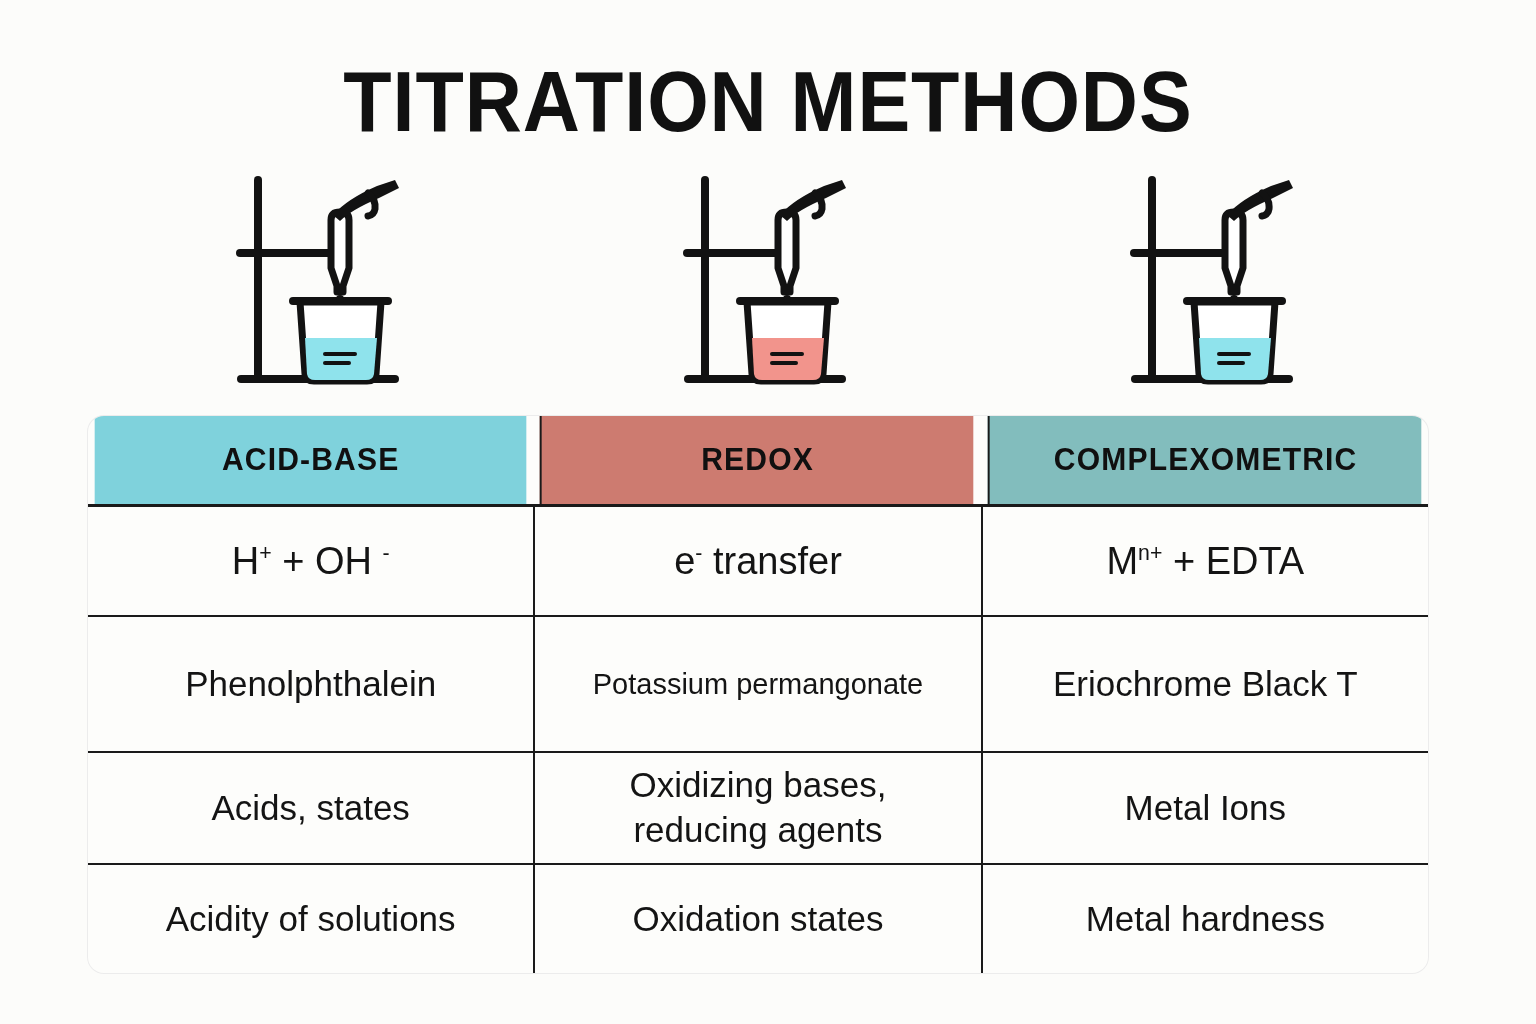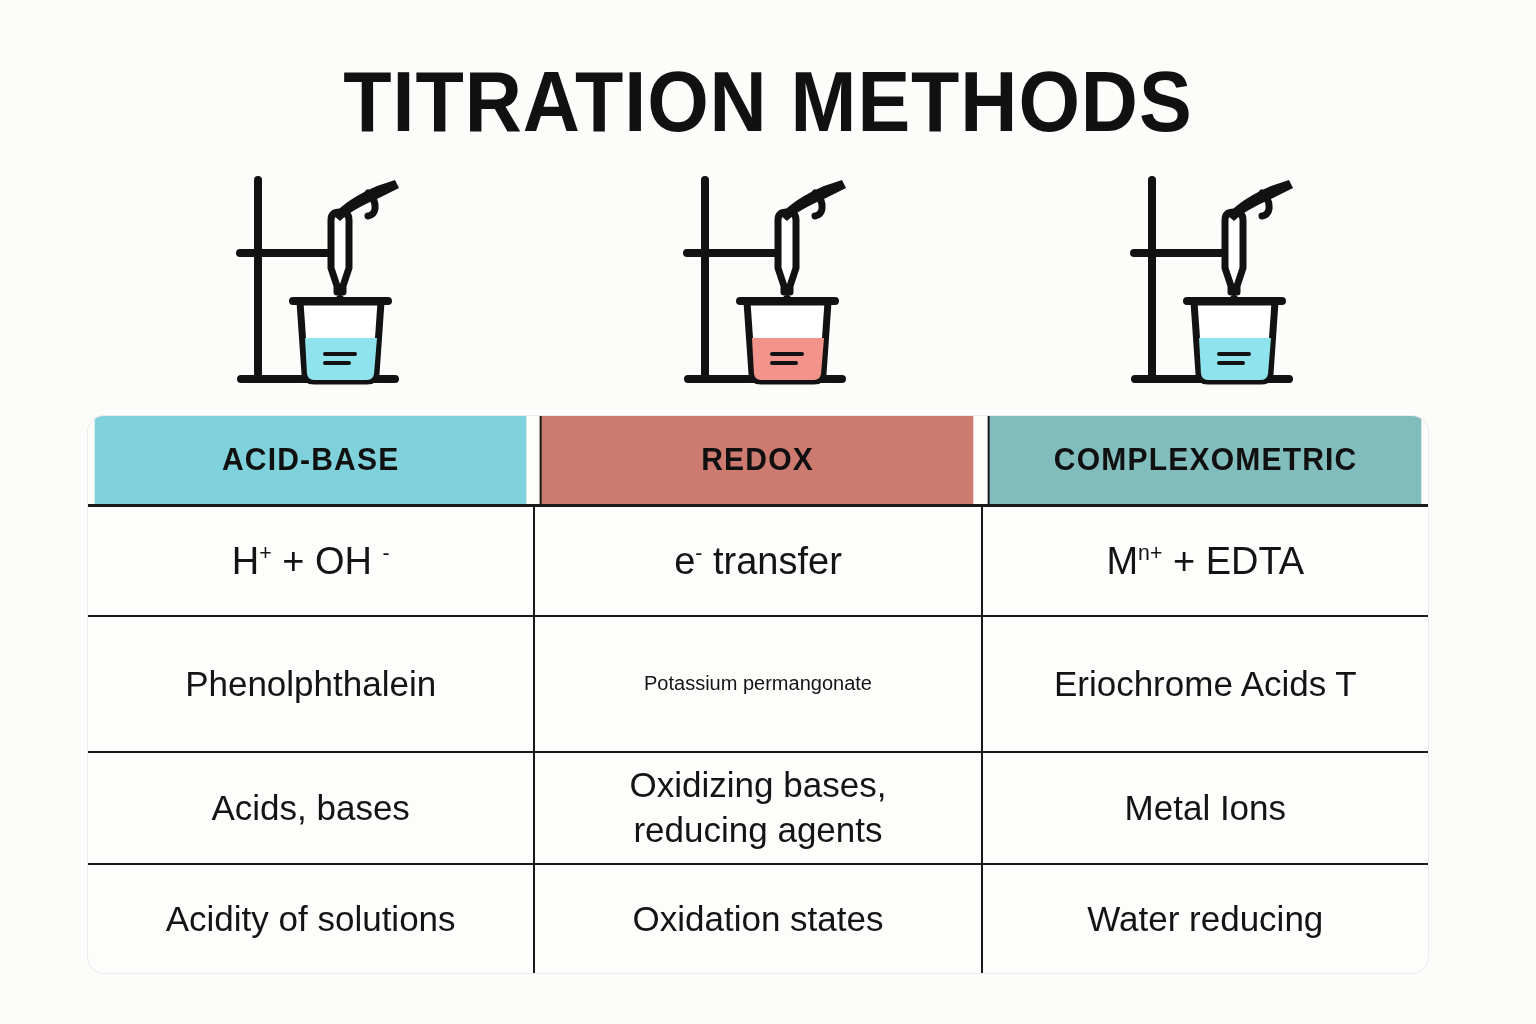--- a/index.html
+++ b/index.html
@@ -113,21 +113,21 @@
   }
   .td + .td {
     border-left: 2px solid #1a1a1a;
   }
 
   .row-formula .td { height: 108px; font-size: 38px; }
   .row-indicator .td { height: 134px; }
   .row-analyte .td { height: 110px; }
   .row-application .td { height: 108px; }
 
-  .td.small { font-size: 20px; }
+  .td.small { font-size: 29px; }
   .td.two-line { line-height: 1.28; }
 
   sup {
     font-size: 0.56em;
     vertical-align: super;
     line-height: 0;
   }
 </style>
 </head>
 <body>
@@ -228,35 +228,35 @@
         <span>e<sup>-</sup> transfer</span>
       </div>
       <div class="td">
         <span>M<sup>n+</sup> + EDTA</span>
       </div>
     </div>
 
     <div class="trow row-indicator">
       <div class="td">Phenolphthalein</div>
       <div class="td small">Potassium permangonate</div>
-      <div class="td">Eriochrome Acids T</div>
+      <div class="td">Eriochrome Black T</div>
     </div>
 
     <div class="trow row-analyte">
-      <div class="td">Acids, bases</div>
+      <div class="td">Acids, states</div>
       <div class="td two-line">
         <span>
           <span>Oxidizing bases,</span><br>
           <span>reducing agents</span>
         </span>
       </div>
       <div class="td">Metal Ions</div>
     </div>
 
     <div class="trow row-application">
       <div class="td">Acidity of solutions</div>
       <div class="td">Oxidation states</div>
-      <div class="td">Water reducing</div>
+      <div class="td">Metal hardness</div>
     </div>
 
   </div>
 
 </div>
 
 </body></html>

